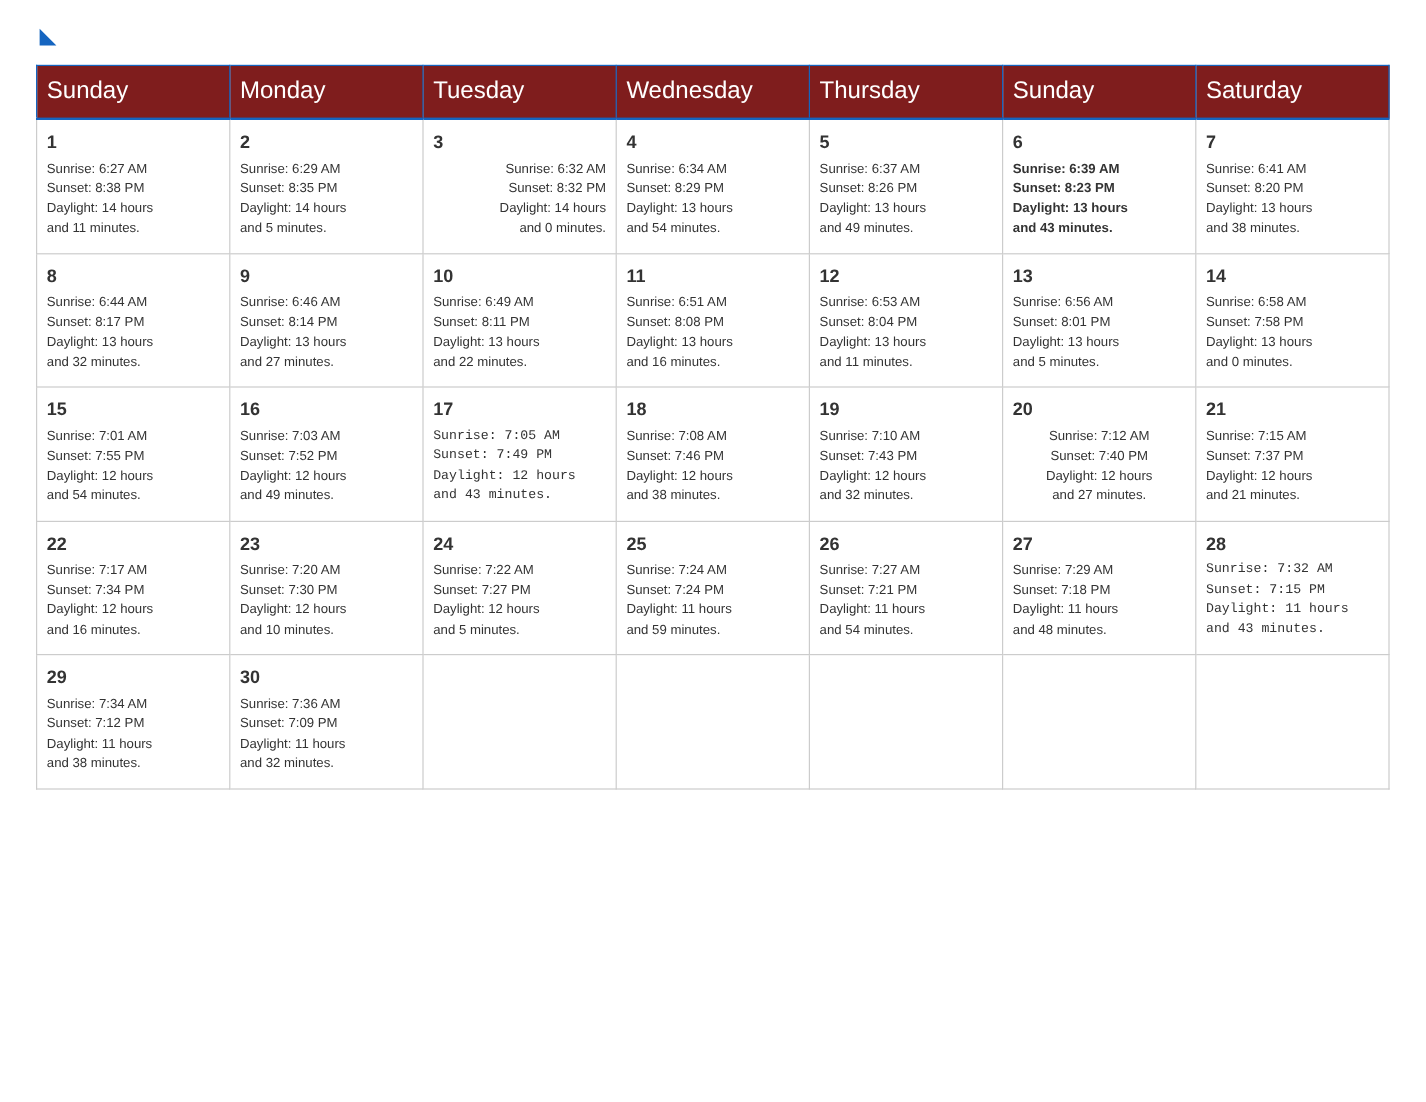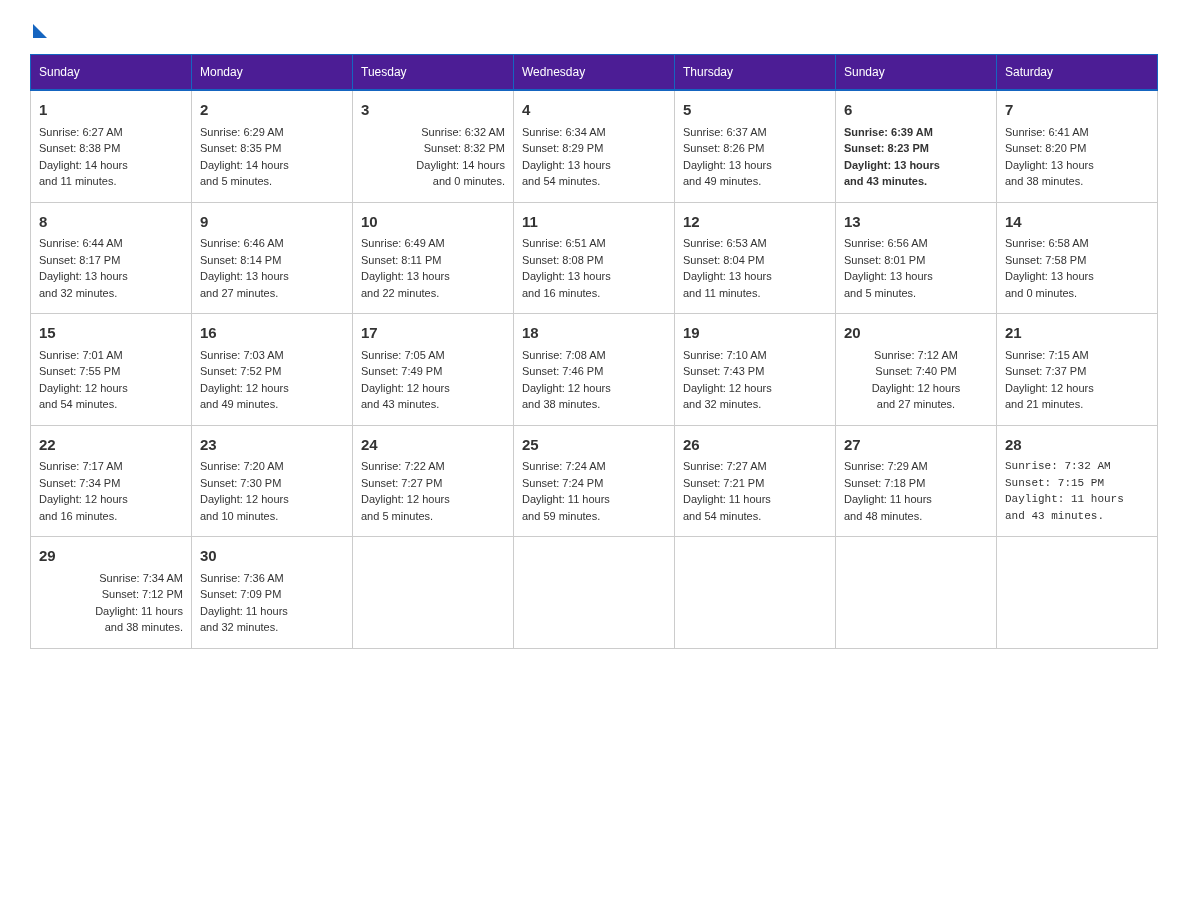--- a/index.html
+++ b/index.html
@@ -61,25 +61,25 @@
       font-size: 22px;
       color: #555;
       margin-top: 4px;
     }
     table {
       width: 100%;
       border-collapse: collapse;
       table-layout: fixed;
     }
     thead tr th {
-      background-color: #4c1d95;
+      background-color: #7f1d1d;
       color: #fff;
       padding: 10px 8px;
       text-align: left;
-      font-size: 12px;
+      font-size: 20px;
       font-weight: normal;
       border: 1px solid #1565c0;
     }
     tbody tr td {
       vertical-align: top;
       padding: 8px 8px 12px 8px;
       border: 1px solid #ccc;
       font-size: 13px;
       line-height: 1.5;
       min-height: 80px;
@@ -245,21 +245,21 @@
         </td>
         <td>
           <span class="day-number">16</span>
           <div class="day-info" style="white-space: pre-line;">Sunrise: 7:03 AM
 Sunset: 7:52 PM
 Daylight: 12 hours
 and 49 minutes.</div>
         </td>
         <td>
           <span class="day-number">17</span>
-          <div class="day-info" style="white-space: pre-line;">Sunrise: 7:05 AM
+          <div class="day-info" style="white-space: pre-line; font-family: Liberation Mono, monospace;">Sunrise: 7:05 AM
 Sunset: 7:49 PM
 Daylight: 12 hours
 and 43 minutes.</div>
         </td>
         <td>
           <span class="day-number">18</span>
           <div class="day-info" style="white-space: pre-line;">Sunrise: 7:08 AM
 Sunset: 7:46 PM
 Daylight: 12 hours
 and 38 minutes.</div>
@@ -333,21 +333,21 @@
           <span class="day-number">28</span>
           <div class="day-info" style="white-space: pre-line; font-family: Liberation Mono, monospace;">Sunrise: 7:32 AM
 Sunset: 7:15 PM
 Daylight: 11 hours
 and 43 minutes.</div>
         </td>
       </tr>
       <tr>
         <td>
           <span class="day-number">29</span>
-          <div class="day-info" style="white-space: pre-line; text-align: right;">Sunrise: 7:34 AM
+          <div class="day-info" style="white-space: pre-line;">Sunrise: 7:34 AM
 Sunset: 7:12 PM
 Daylight: 11 hours
 and 38 minutes.</div>
         </td>
         <td>
           <span class="day-number">30</span>
           <div class="day-info" style="white-space: pre-line;">Sunrise: 7:36 AM
 Sunset: 7:09 PM
 Daylight: 11 hours
 and 32 minutes.</div>

